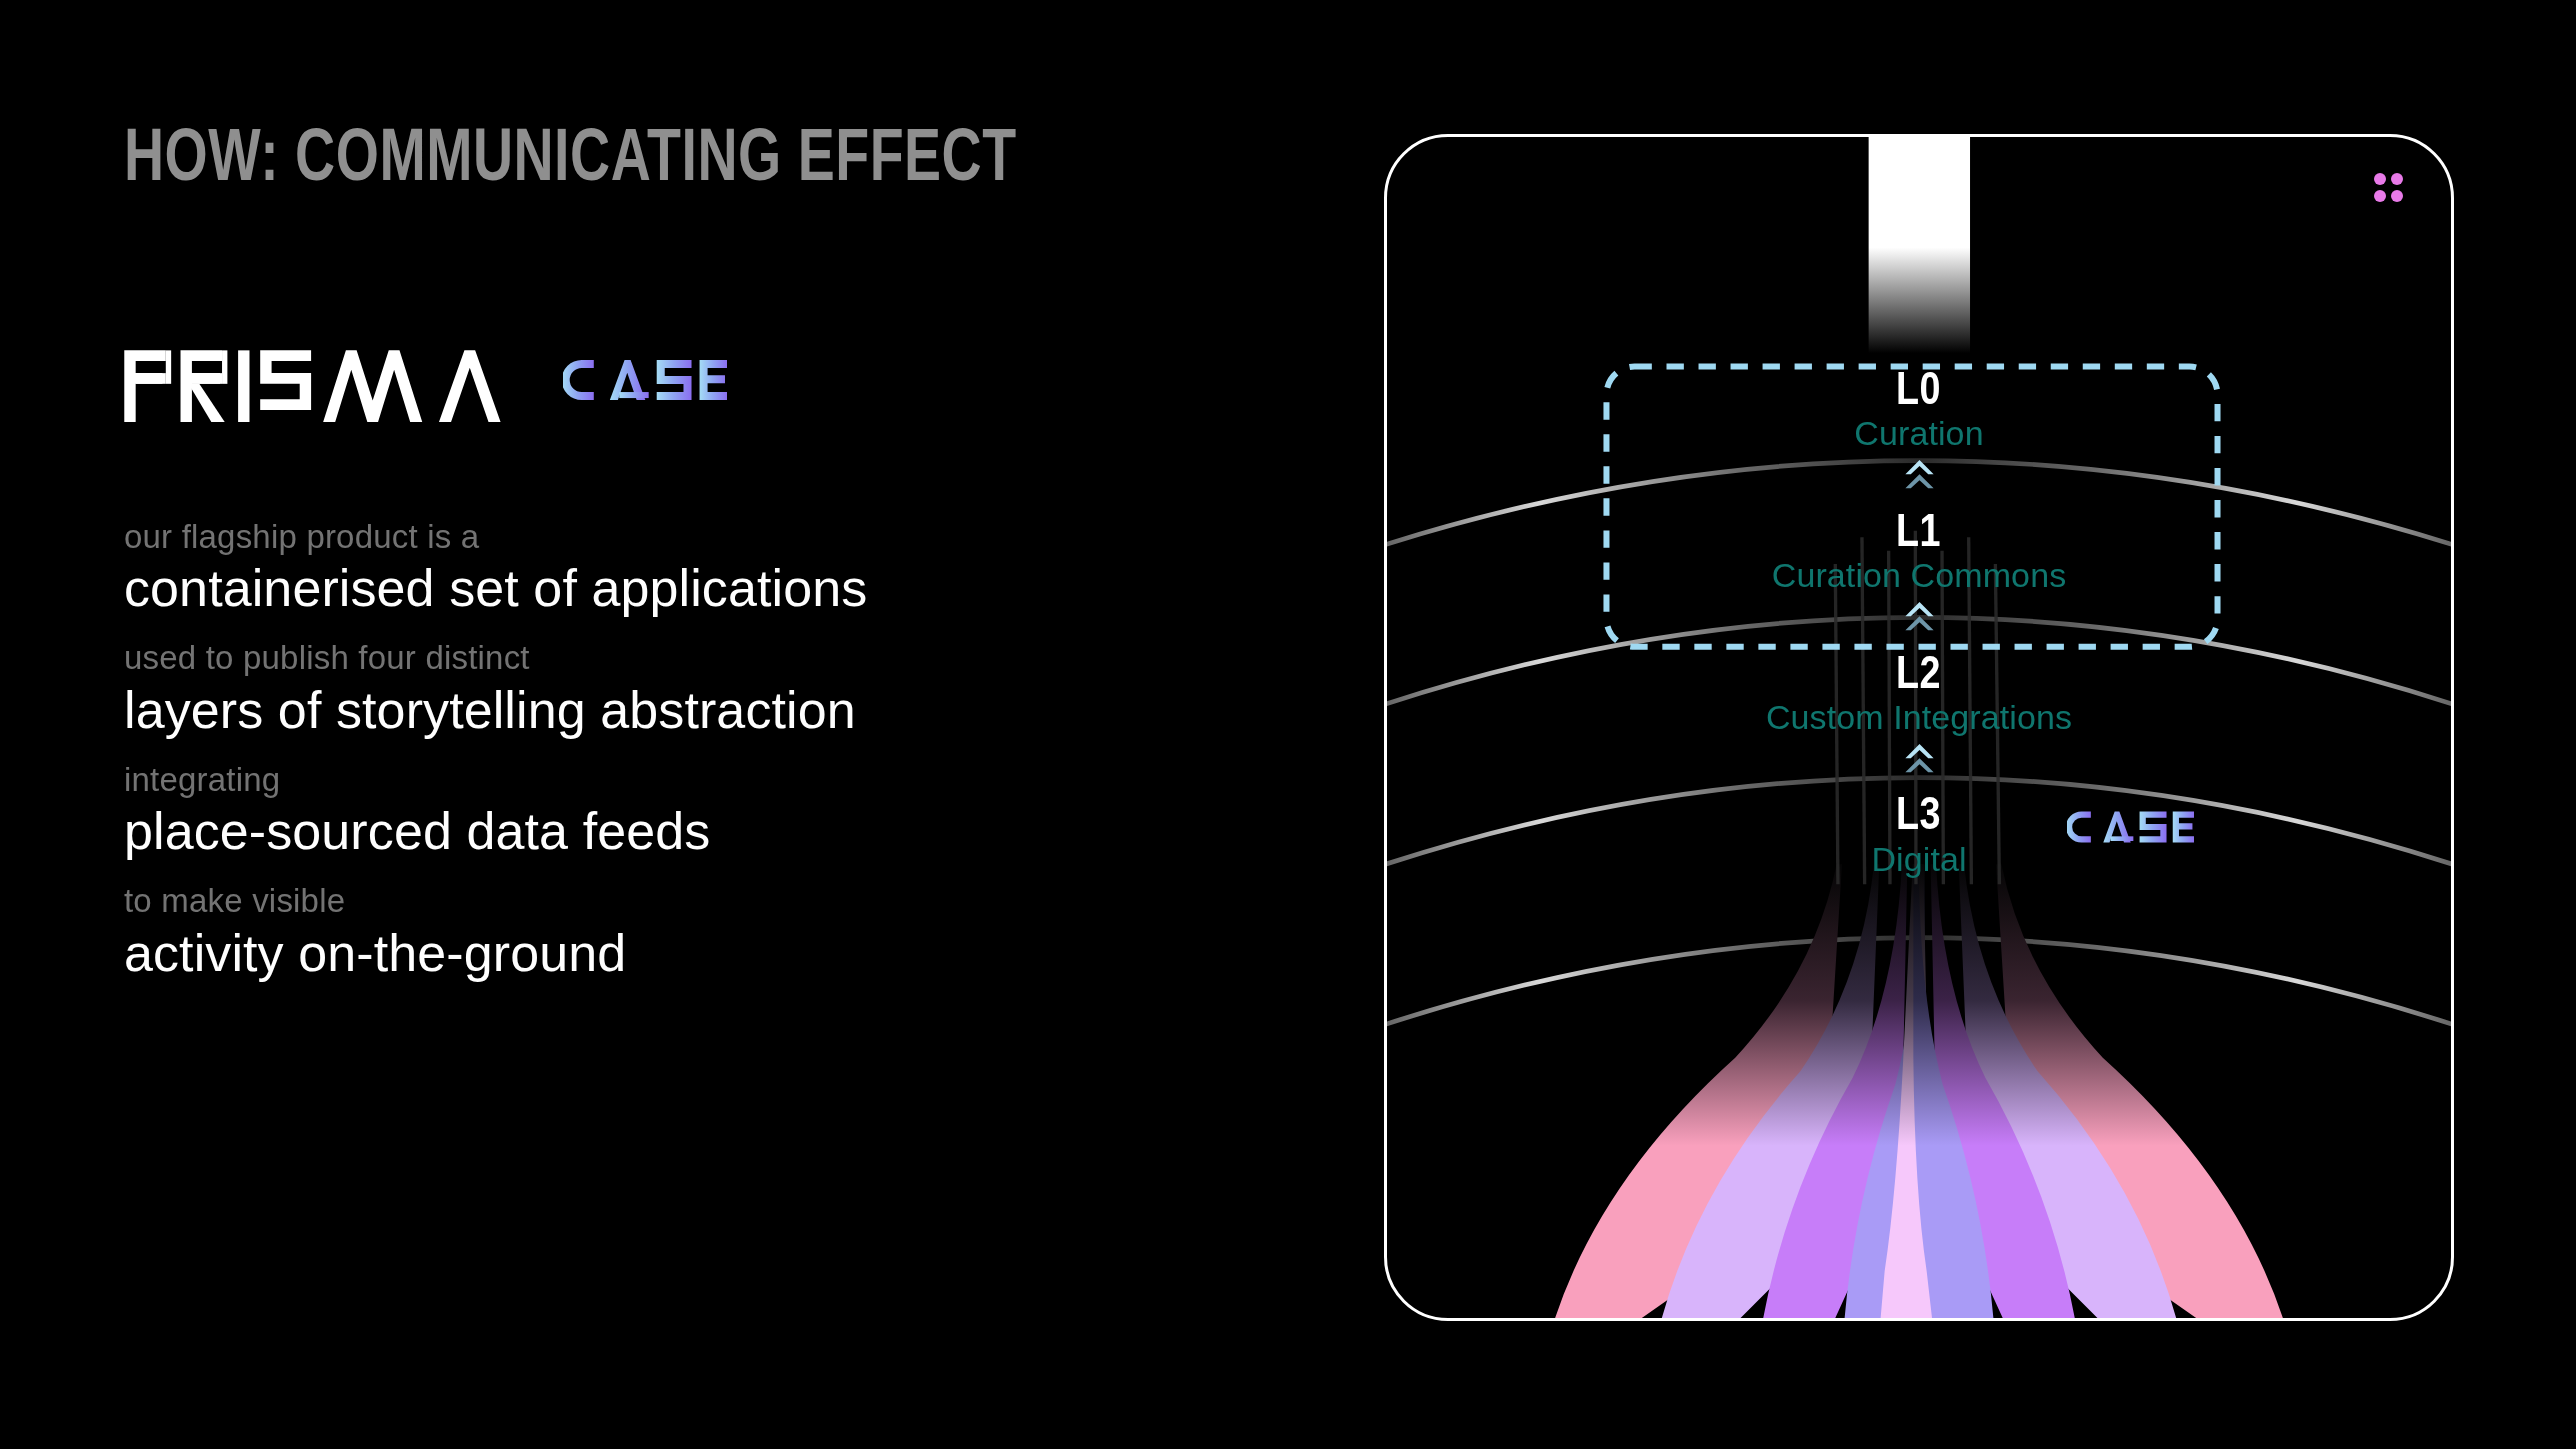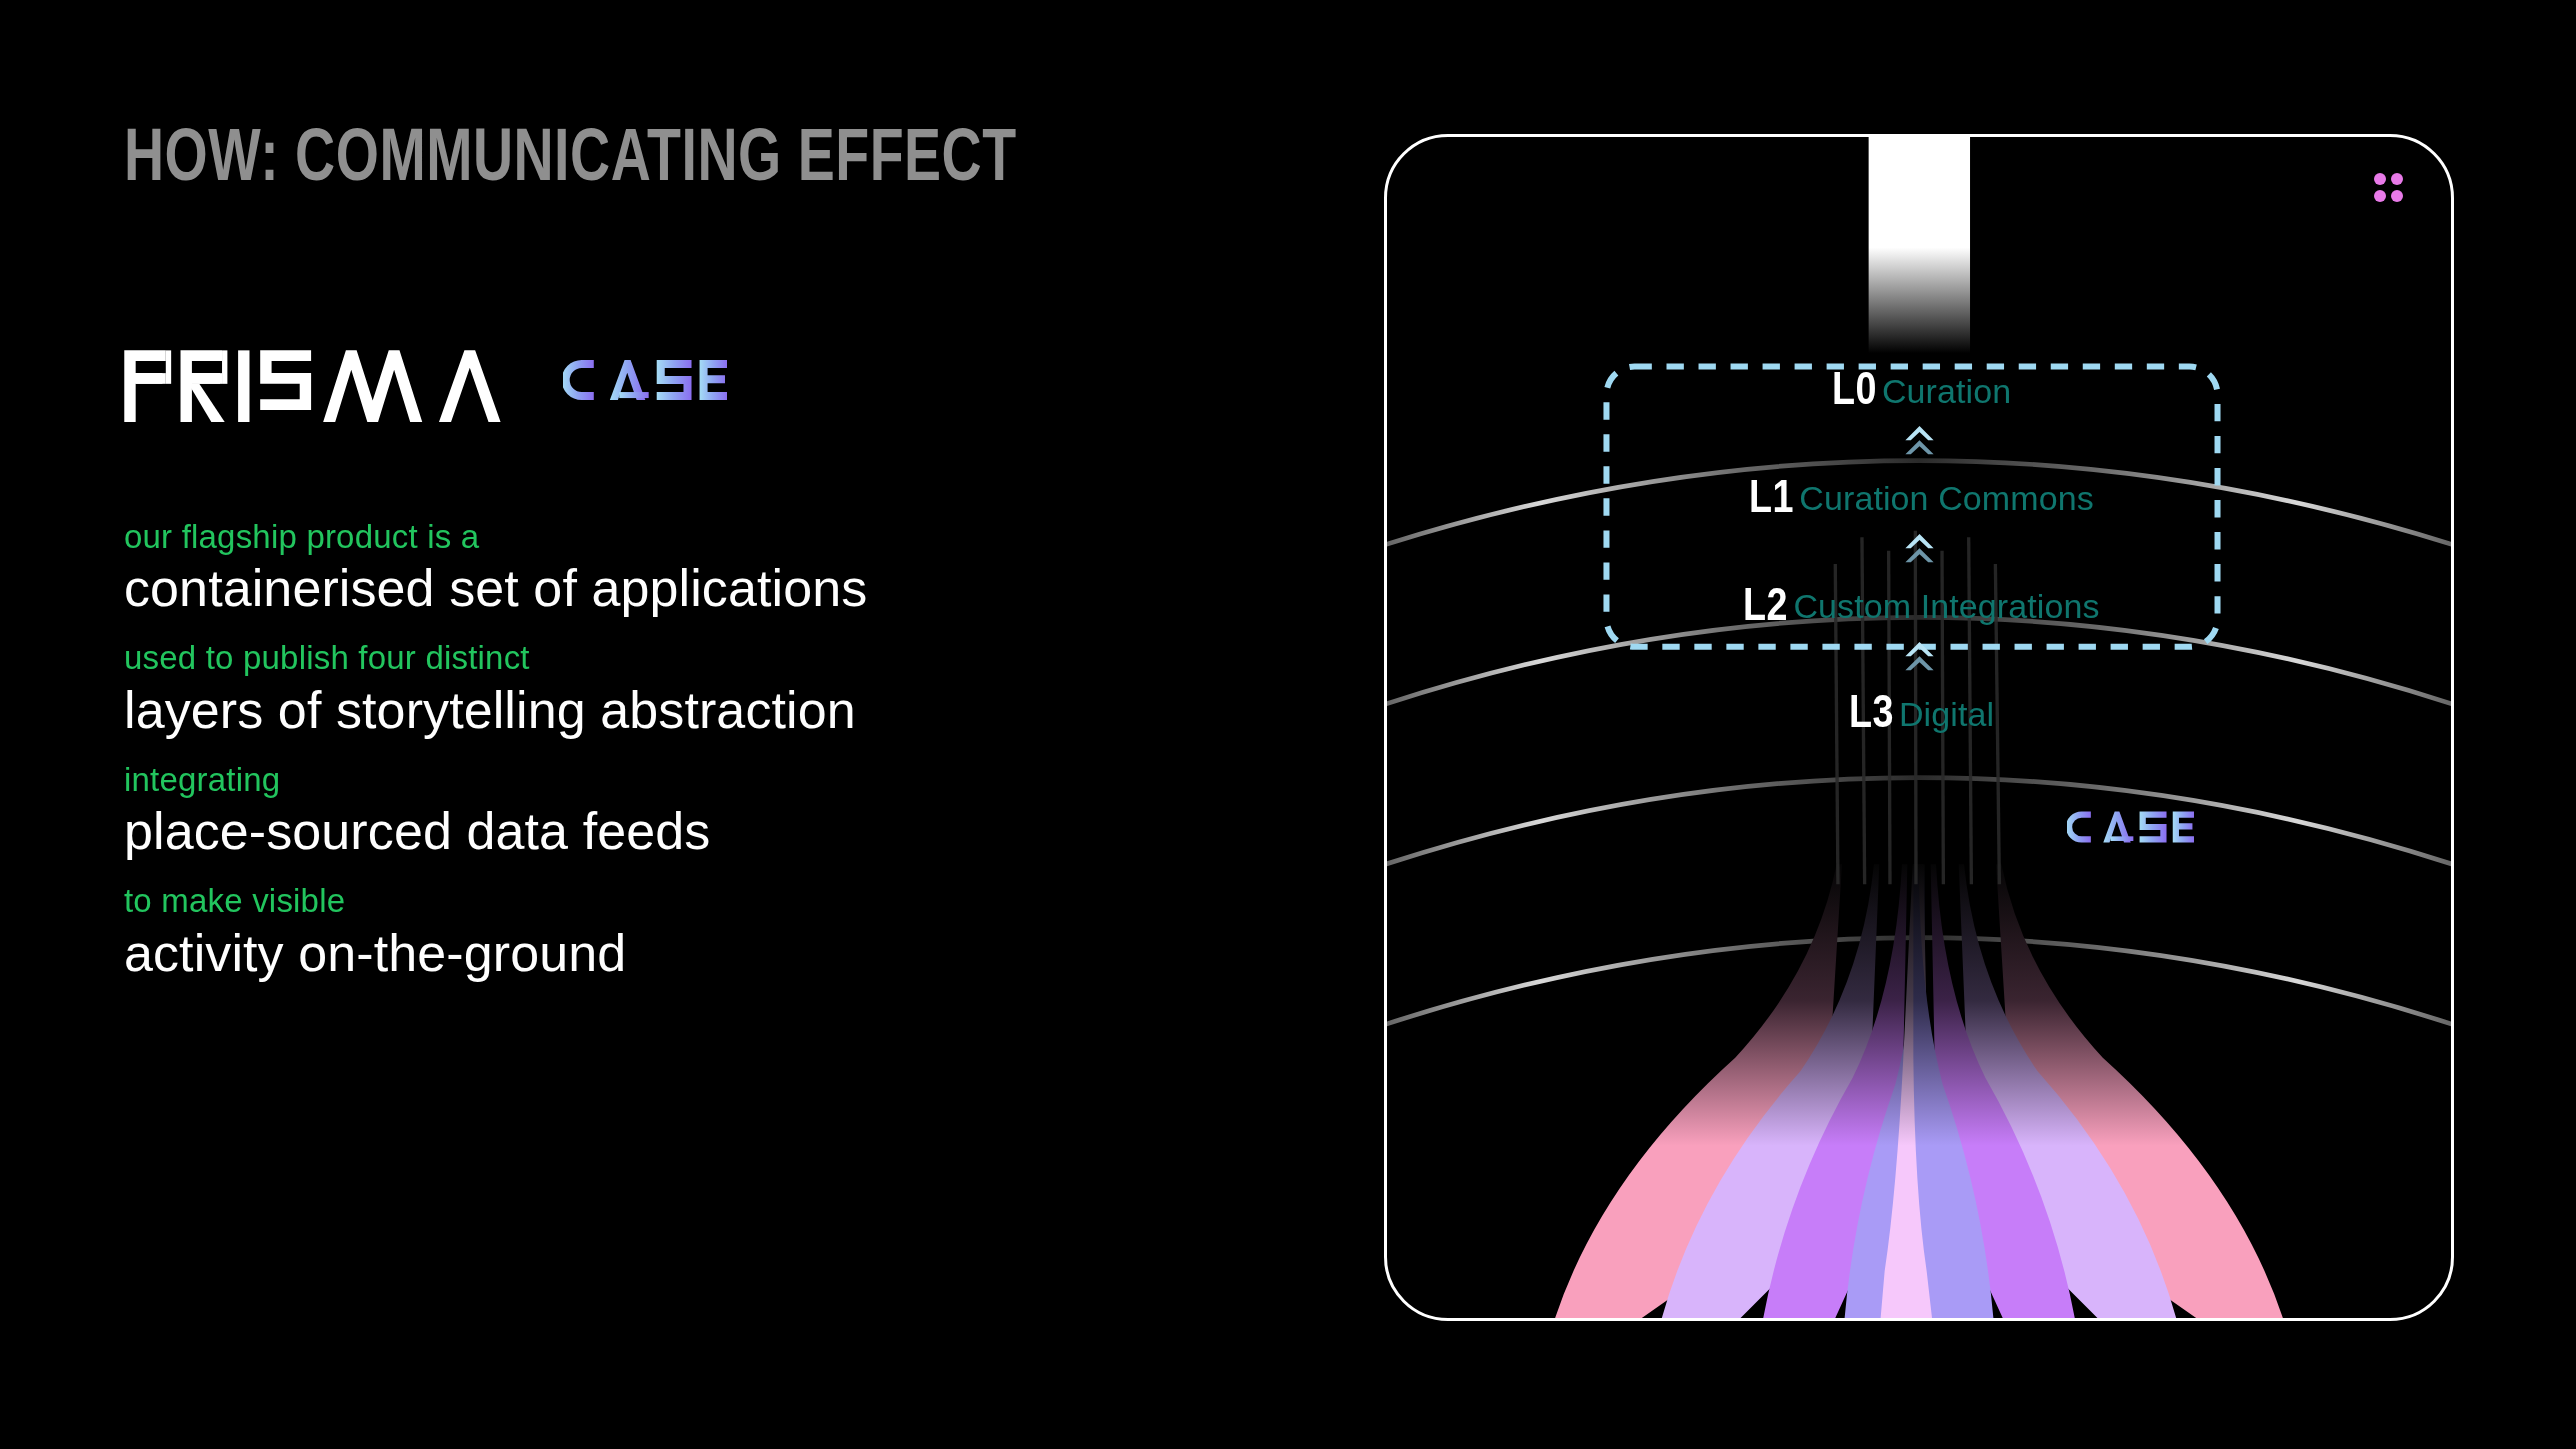--- a/index.html
+++ b/index.html
@@ -26,21 +26,21 @@
   }
 
   
   .logo-row{position:absolute;left:124px;top:345px;height:81px;}
   .prisma-mark{position:absolute;left:0;top:0;}
   .case-mark-main{position:absolute;left:439px;top:12px;}
 
   
   .copy{position:absolute;left:124px;top:520px;width:1208px;}
   .line-small{
-    font-size:33px;color:#22c55e;font-weight:400;
+    font-size:33px;color:#737373;font-weight:400;
     letter-spacing:0.2px;line-height:1.0;margin:0 0 9.4px 0;white-space:nowrap;
   }
   .line-big{
     font-size:52px;color:#fefefe;font-weight:400;
     letter-spacing:0.1px;line-height:1.0;margin:0 0 27px 0;white-space:nowrap;
   }
   .copy-block:last-child .line-big{margin-bottom:0;}
 
   
   .panel-wrap{
@@ -63,21 +63,21 @@
     gap:5.4px;
   }
   .dot-grid i{display:block;width:12px;height:12px;border-radius:50%;background:#e87ae8;}
 
   
   .stack{
     position:absolute;left:0;right:0;top:228px;
     display:flex;flex-direction:column;align-items:center;
     pointer-events:none;
   }
-  .layer{display:flex;flex-direction:row;align-items:center;}
+  .layer{display:flex;flex-direction:column;align-items:center;}
   .layer-id{
     font-weight:700;font-size:46px;color:#ffffff;line-height:1;
     letter-spacing:0.7px;transform:scaleX(.82);transform-origin:center;
     margin-bottom:5.4px;
   }
   .layer-name{
     font-size:34px;color:#0f766e;font-weight:400;line-height:1;
     letter-spacing:0.1px;white-space:nowrap;
   }
   .chev{

